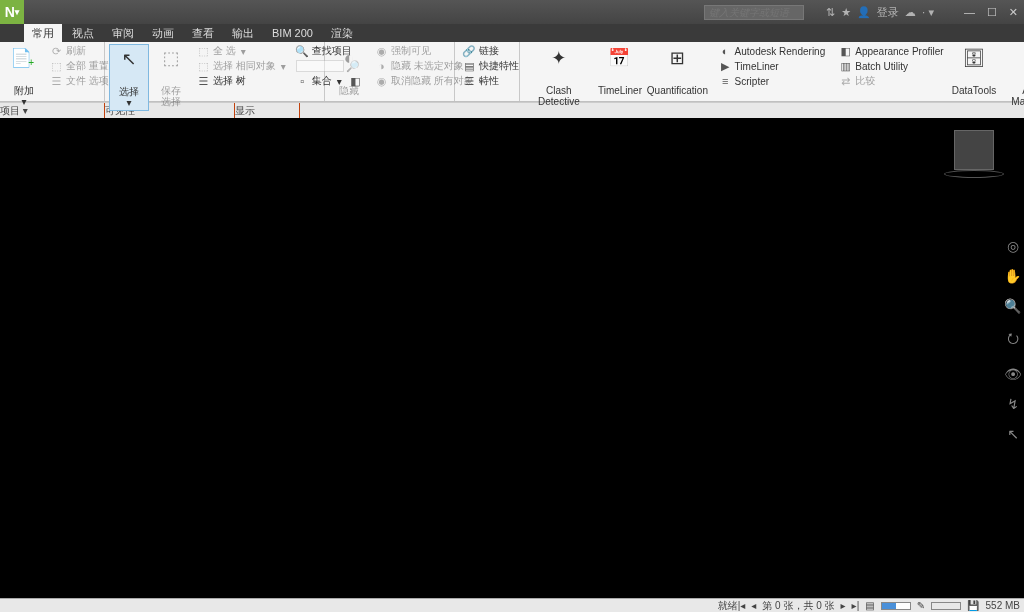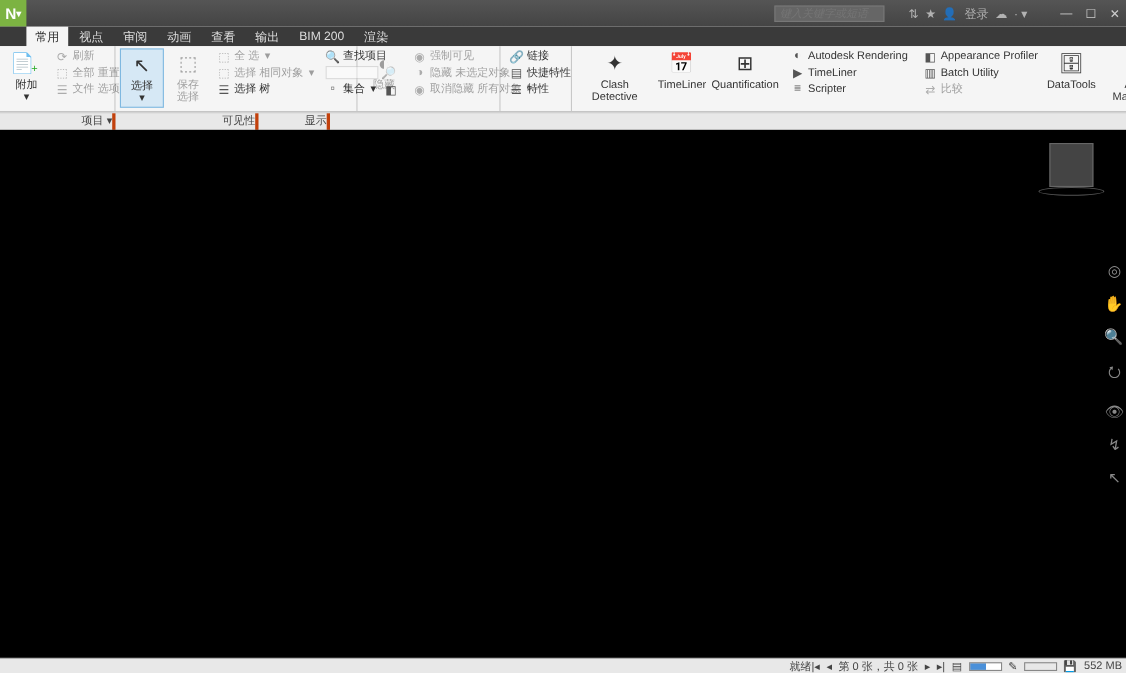--- a/index.html
+++ b/index.html
@@ -13,28 +13,28 @@
 .title-right span { opacity: .8; }
 .win-controls { position: absolute; right: 6px; display: flex; gap: 12px; color: #ccc; }
 .menubar { height: 18px; background: #3a3a3a; color: #ddd; display: flex; align-items: center; gap: 2px; padding-left: 24px; font-size: 11px; }
 .menubar .tab { padding: 2px 8px; cursor: pointer; }
 .menubar .tab.active { background: #f5f5f5; color: #333; }
 .ribbon { height: 60px; background: #f5f5f5; border-bottom: 1px solid #c0c0c0; display: flex; }
 .panel { border-right: 1px solid #c8c8c8; display: flex; flex-direction: column; position: relative; }
 .panel-body { flex: 1; display: flex; align-items: flex-start; padding: 2px 4px; gap: 2px; }
 .big-btn { display: flex; flex-direction: column; align-items: center; justify-content: center; padding: 2px 6px; min-width: 40px; cursor: pointer; color: #333; }
 .big-btn .ico { width: 26px; height: 24px; display: flex; align-items: center; justify-content: center; font-size: 18px; }
-.big-btn .lbl { font-size: 10px; margin-top: 2px; text-align: center; line-height: 11px; }
+.big-btn .lbl { font-size: 10px; margin-top: 15px; text-align: center; line-height: 11px; }
 .big-btn.disabled, .small-btn.disabled { opacity: .45; }
 .big-btn.sel { background: #d6e8f5; border: 1px solid #7fb8e0; }
 .stack { display: flex; flex-direction: column; gap: 1px; }
 .small-btn { display: flex; align-items: center; gap: 3px; padding: 0 4px; height: 14px; font-size: 10px; color: #333; cursor: pointer; white-space: nowrap; }
 .small-btn .sico { width: 13px; height: 13px; display: inline-flex; align-items: center; justify-content: center; font-size: 11px; color: #555; }
 .labelbar { height: 16px; background: #e8e8e8; border-top: 1px solid #ccc; display: flex; font-size: 10px; color: #444; }
-.labelbar div { border-right: 3px solid #c2410c; text-align: right; line-height: 16px; }
+.labelbar div { border-right: 1px solid #c2410c; text-align: left; line-height: 16px; }
 .viewport { position: relative; height: 480px; background: #000; }
 .viewcube { position: absolute; top: 12px; right: 30px; width: 40px; height: 40px; background: #444; border: 1px solid #666; }
 .viewcube-base { position: absolute; top: 52px; right: 20px; width: 60px; height: 8px; border: 1px solid #555; border-radius: 50%; }
 .vp-tools { position: absolute; right: 2px; top: 120px; display: flex; flex-direction: column; gap: 14px; color: #888; font-size: 14px; align-items: center; }
 .statusbar { height: 14px; background: #e8e8e8; border-top: 1px solid #aaa; display: flex; align-items: center; font-size: 10px; color: #444; padding: 0 4px; justify-content: flex-end; }
 .statusbar .sright { display: flex; gap: 6px; align-items: center; }
 .pbar { width: 30px; height: 8px; border: 1px solid #888; display: inline-block; }
 .pbar.blue { background: linear-gradient(to right,#4a90d9 50%,#fff 50%); }
 </style>
 </head>

